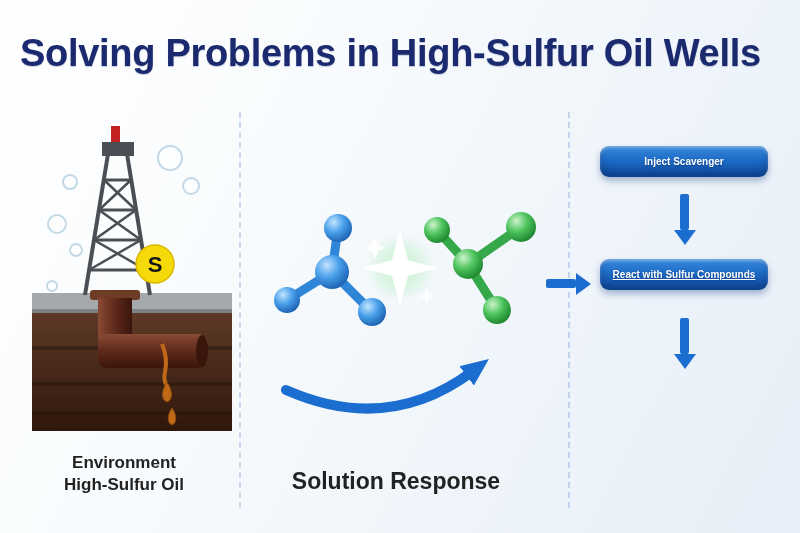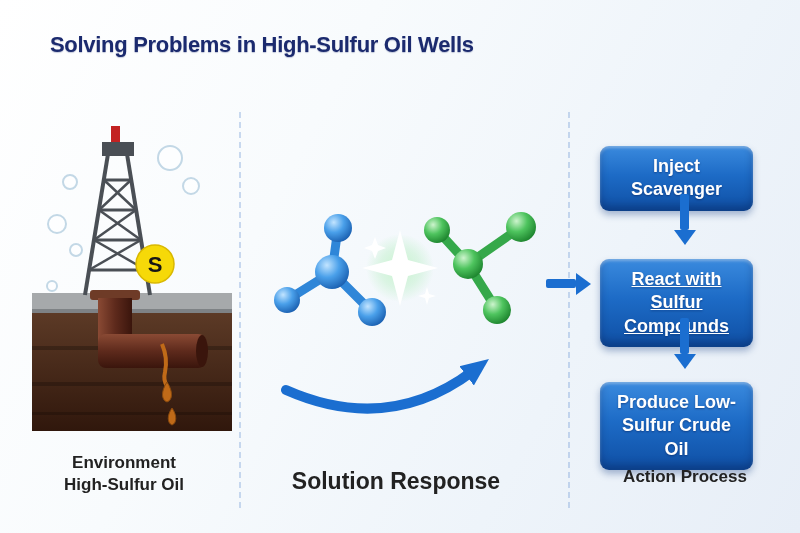--- a/index.html
+++ b/index.html
@@ -5,22 +5,22 @@
   * { margin:0; padding:0; box-sizing:border-box; }
   html,body { width:800px; height:533px; overflow:hidden; }
   body { font-family:"Liberation Sans", sans-serif; }
 
   .canvas{
     position:relative; width:800px; height:533px;
     background:linear-gradient(118deg,#ffffff 0%,#f8fbfd 35%,#eef4fa 70%,#e7eef7 100%);
   }
 
   .title{
-    position:absolute; left:50px; top:32px;
-    font-size:22px; font-weight:800; letter-spacing:-0.3px;
+    position:absolute; left:20px; top:32px;
+    font-size:38px; font-weight:800; letter-spacing:-0.3px;
     color:#1b2a6e; text-shadow:0 1px 1px rgba(27,42,110,0.25);
   }
 
   .separator{
     position:absolute; top:112px; height:396px; width:0;
     border-left:2px dashed rgba(120,160,215,0.38);
   }
   .sep-left{ left:239px; }
   .sep-right{ left:568px; }
 
@@ -30,24 +30,24 @@
   .scene-curve{ left:268px; top:355px; width:250px; height:70px; }
 
   .col-label{
     position:absolute; text-align:center; color:#222; font-weight:700;
   }
   .label-left{ left:18px; top:452px; width:212px; font-size:17px; line-height:1.3; }
   .label-middle{ left:278px; top:468px; width:236px; font-size:23px; }
   .label-right{ left:600px; top:467px; width:170px; font-size:17px; }
 
   .flow-step{
-    position:absolute; left:600px; width:153px;
+    position:absolute; left:600px; width:168px;
     background:linear-gradient(180deg,#3a8ade 0%,#1d6bc6 45%,#0f4fa4 100%);
     border-radius:9px; padding:9px 8px;
-    color:#ffffff; font-weight:700; font-size:18px; line-height:1.3; text-align:center;
+    color:#ffffff; font-weight:700; font-size:10px; line-height:1.3; text-align:center;
     box-shadow:0 4px 7px rgba(20,60,130,0.35), inset 0 -5px 8px rgba(0,10,50,0.28), inset 0 2px 3px rgba(255,255,255,0.35);
     text-shadow:0 1px 2px rgba(0,20,70,0.45);
   }
   .step-1{ top:146px; }
   .step-2{ top:259px;text-decoration:underline; }
   .step-3{ top:382px; }
 
   .v-arrow{
     position:absolute; left:680px; width:9px; background:#1b6ed0;
     border-radius:2px;
@@ -213,24 +213,20 @@
   <div class="h-arrow"></div>
 
   <div class="flow-step step-1">
     <span>Inject Scavenger</span>
   </div>
   <div class="v-arrow v-arrow-1"></div>
   <div class="flow-step step-2">
     <span>React with Sulfur Compounds</span>
   </div>
   <div class="v-arrow v-arrow-2"></div>
-  <div class="flow-step step-3">
-    <span>Produce Low-Sulfur Crude Oil</span>
-  </div>
 
   <div class="col-label label-left">
     <div>Environment</div>
     <div>High-Sulfur Oil</div>
   </div>
   <div class="col-label label-middle">Solution Response</div>
-  <div class="col-label label-right">Action Process</div>
 
 </div>
 
 </body></html>

